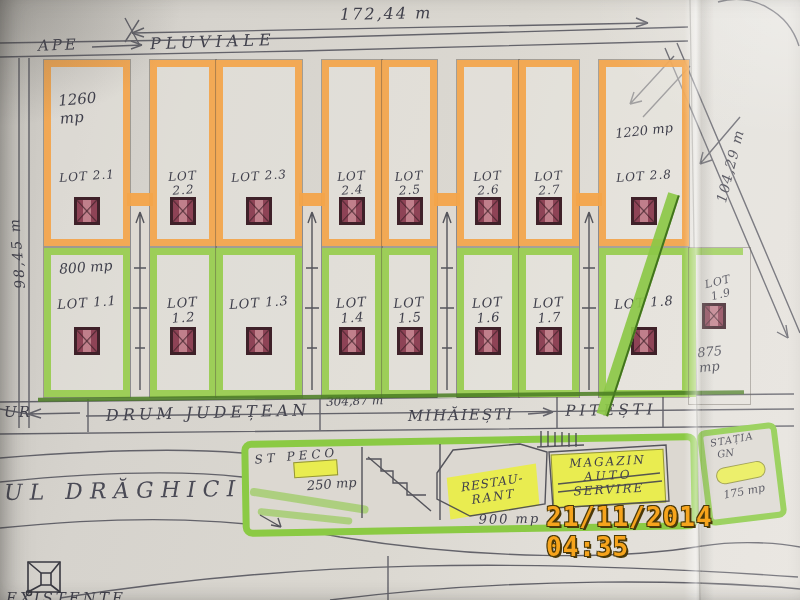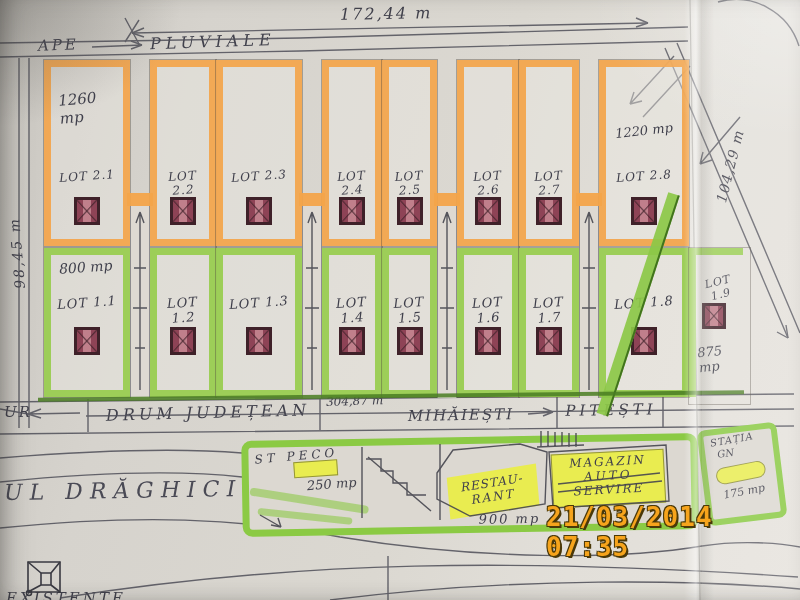--- a/index.html
+++ b/index.html
@@ -223,16 +223,16 @@
       <path d="M28,562 H60 V592 H28 Z M41,573 H51 V585 H41 Z"></path>
       <path d="M28,562 L41,573 M60,562 L51,573 M28,592 L41,585 M60,592 L51,585"></path>
       <circle cx="29" cy="593" r="2.5"></circle>
     </g>
   </svg>
 
   <div class="fold"></div>
   <div class="lift"></div>
 
   <div class="ts">
-    <span>21/03/2014</span><span style="display:inline-block;width:16px;"></span><span>07:35</span>
+    <span>21/11/2014</span><span style="display:inline-block;width:16px;"></span><span>04:35</span>
   </div>
 
 </div>
 
 </body></html>

